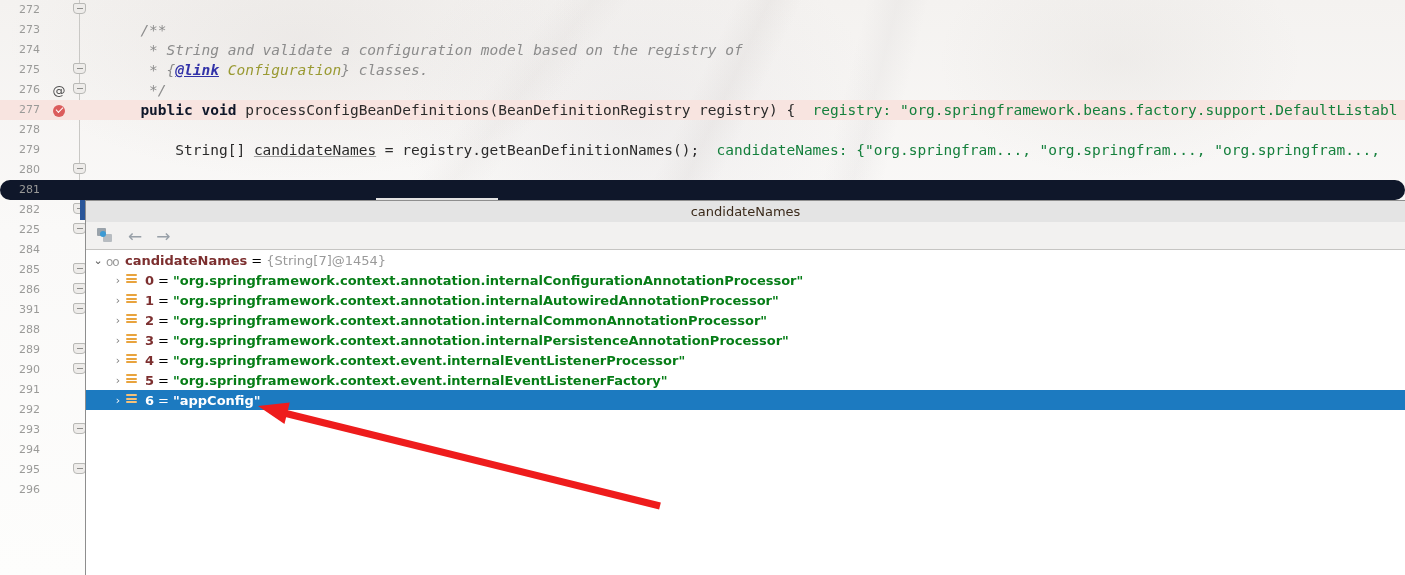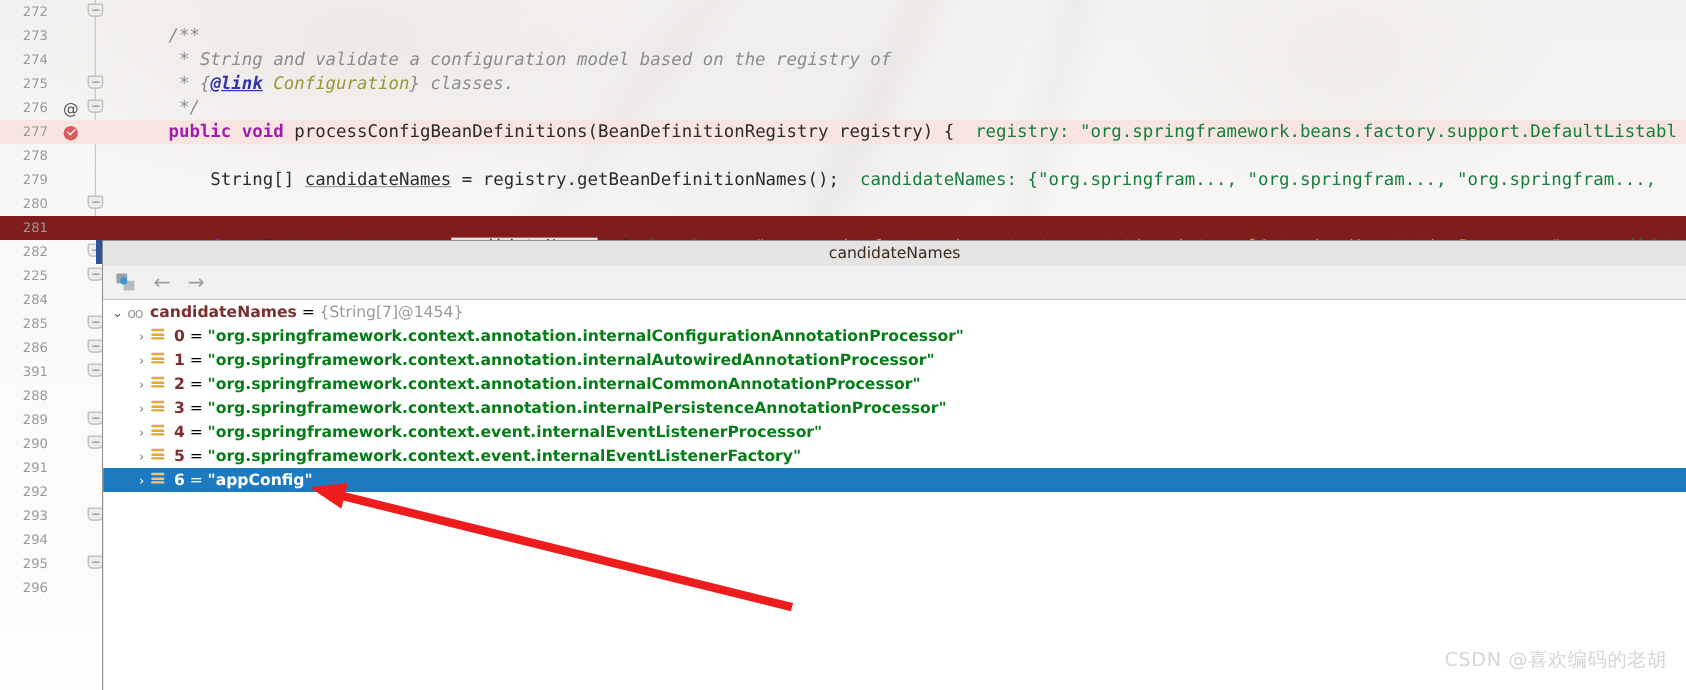--- a/index.html
+++ b/index.html
@@ -77,30 +77,30 @@
   }
   .foldline {
     position: absolute; left: 79px; width: 1px; background: #c9c8c5;
   }
   .code {
     position: absolute; left: 88px; top: 0; height: 20px;
     line-height: 20px; white-space: pre;
     font-family: "DejaVu Sans Mono", monospace;
     font-size: 14.5px; color: #2b2b2b;
   }
-  .kw   { color: #a21caf; font-weight: bold; }
+  .kw   { color: #0f172a; font-weight: bold; }
   .cmt  { color: #8c8c8c; font-style: italic; }
   .cmtt { color: #9a9a33; font-style: italic; }
   .lnk  { color: #3232a8; font-style: italic; text-decoration: underline; font-weight: bold; }
   .hint { color: #15803d; }
   .hintv{ color: #c98a2e; font-style: italic; }
   .und  { text-decoration: underline; text-decoration-color: #9e9e9e; }
   .hl   { background: #e2e2e2; }
 
-  .row-exec { background: #7f1d1d; }
+  .row-exec { background: #0f172a; border-radius: 10px; }
   .row-bp   { background: #f8e4e0; }
   .caret-bar {
     position: absolute; left: 80px; top: 0; width: 5px; height: 20px;
     background: #2a5699;
   }
 
   
   .popup {
     position: absolute; left: 85px; top: 200px;
     width: 1320px; height: 375px;
@@ -466,14 +466,13 @@
       </div>
   </div>
 
   <svg class="annot" viewBox="0 0 1405 575" width="1405" height="575">
     <g id="arrow-g">
       <line id="arrow-line" stroke-width="7" stroke-linecap="butt" x1="660" y1="506" x2="276" y2="411" stroke="#ee1c1c"></line>
       <polygon id="arrow-head" points="258,406 289.7681691064871,402.56729966037807 284.4573809579862,423.9166680173516" fill="#ee1c1c"></polygon>
     </g>
   </svg>
 
-  <div class="wm">CSDN @喜欢编码的老胡</div>
 </div>
 
 </body></html>

